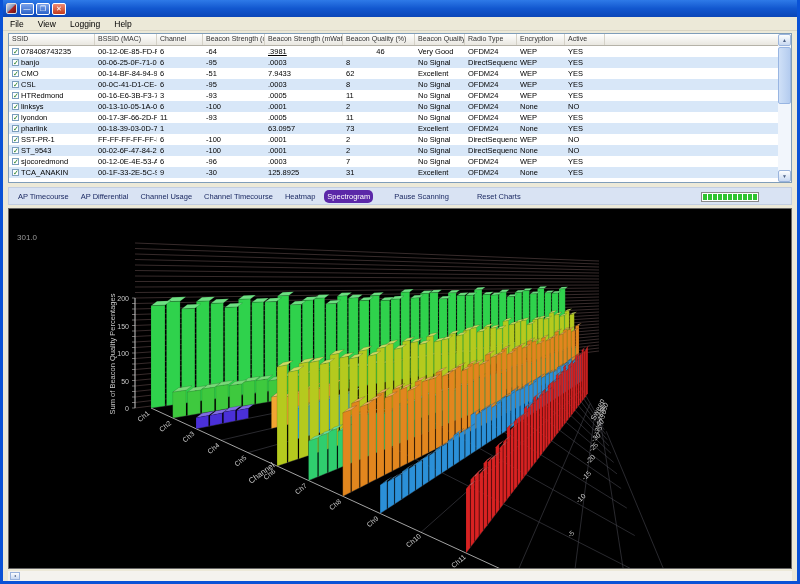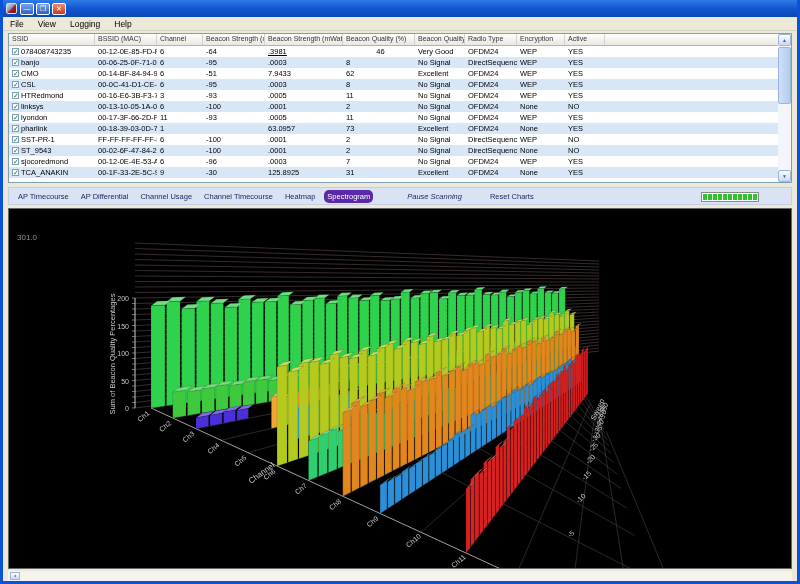--- a/index.html
+++ b/index.html
@@ -255,21 +255,21 @@
   <div class="toolbar">
     <span id="tabs-holder" style="display:flex;align-items:center;">
         <button class="tab">AP Timecourse</button>
         <button class="tab">AP Differential</button>
         <button class="tab">Channel Usage</button>
         <button class="tab">Channel Timecourse</button>
         <button class="tab">Heatmap</button>
         <button class="tab active" style="background: rgb(91, 40, 168);">Spectrogram</button>
       </span>
     <span id="btns-holder" style="display:flex;align-items:center;">
-        <button class="tb-btn" style="margin-left: 31px; font-style: italic;">Pause Scanning</button>
+        <button class="tb-btn" style="margin-left: 18px;">Pause Scanning</button>
         <button class="tb-btn" style="margin-left: 22px;">Reset Charts</button>
       </span>
     <span class="progress" id="progress-holder">
         <span class="pseg" style="background: rgb(47, 196, 47);"></span>
         <span class="pseg" style="background: rgb(47, 196, 47);"></span>
         <span class="pseg" style="background: rgb(47, 196, 47);"></span>
         <span class="pseg" style="background: rgb(47, 196, 47);"></span>
         <span class="pseg" style="background: rgb(47, 196, 47);"></span>
         <span class="pseg" style="background: rgb(47, 196, 47);"></span>
         <span class="pseg" style="background: rgb(47, 196, 47);"></span>

